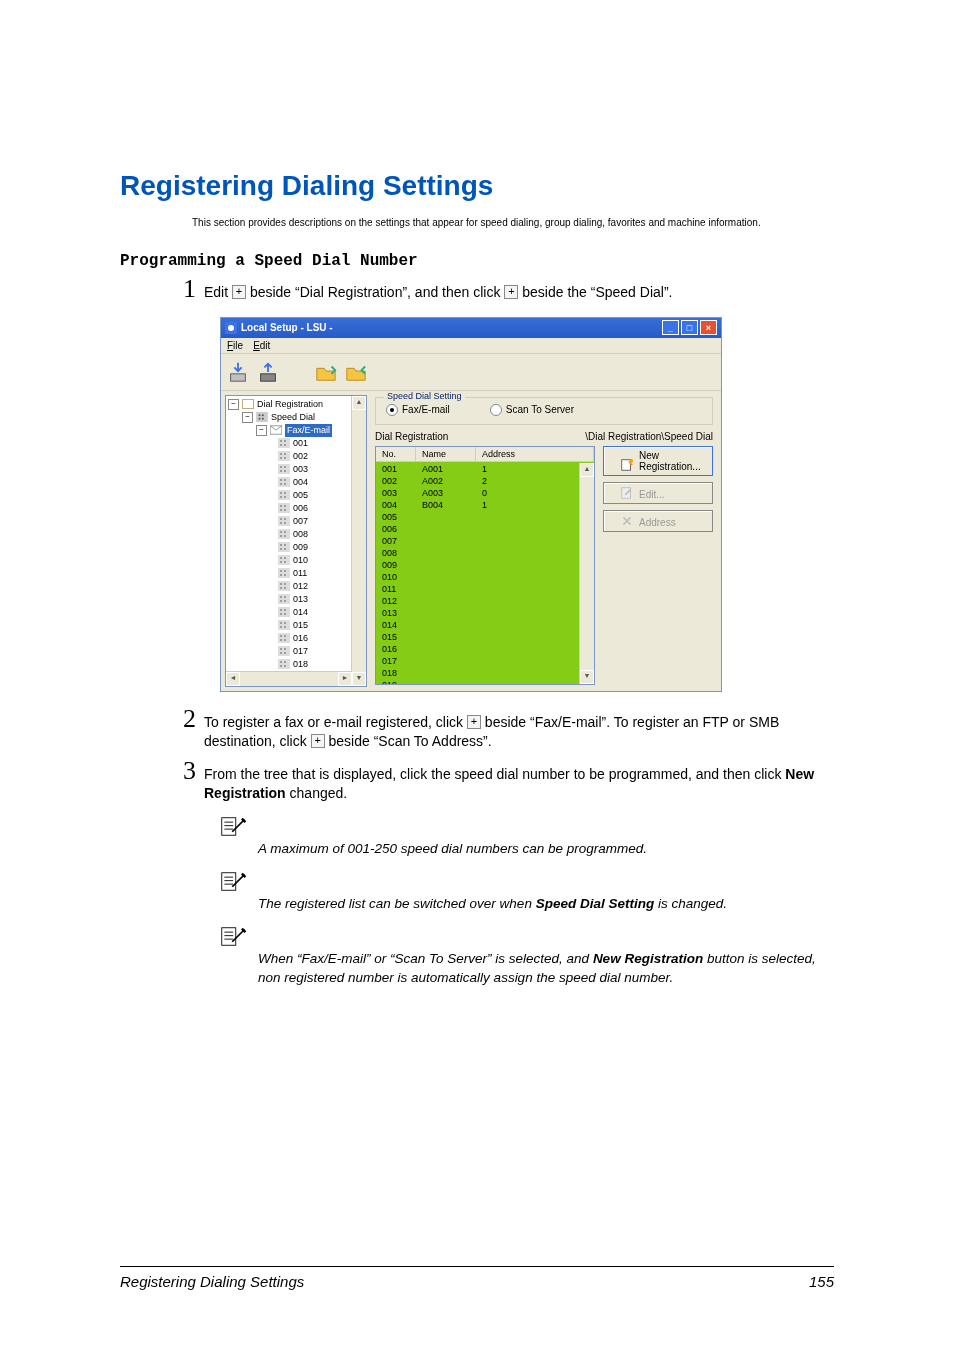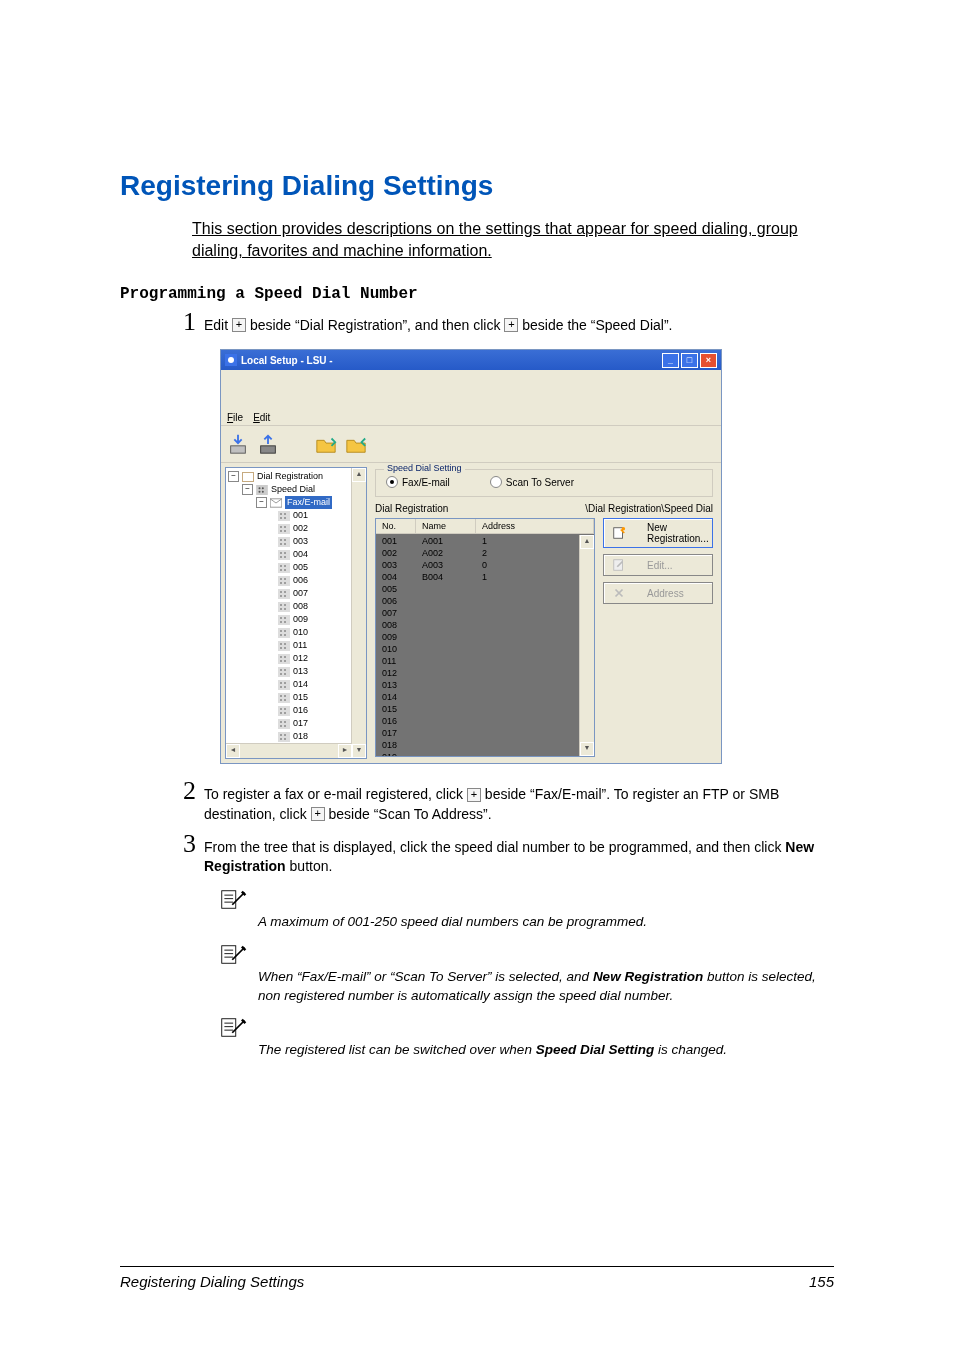--- a/index.html
+++ b/index.html
@@ -16,23 +16,22 @@
     padding: 170px 120px 60px 120px;
   }
   .main-heading {
     color: #0055b8;
     font-size: 28px;
     font-weight: bold;
     margin: 0 0 14px 0;
   }
   .intro {
     margin-left: 72px;
-    font-size: 16px;
+    font-size: 10px;
     line-height: 1.4;
-    text-decoration: underline;
   }
   .subheading {
     font-size: 16px;
     font-weight: bold;
     margin-top: 22px;
     margin-bottom: 6px;
     font-family: Liberation Mono, monospace;
   }
   .step {
     display: flex;
@@ -145,21 +144,21 @@
   .win-btn.min, .win-btn.max { background: #3b72e8; color: #fff; }
   .win-btn.close { background: #e65030; color: #fff; }
   .menubar {
     background: #ece9d8;
     padding: 2px 6px;
     font-size: 10px;
     border-bottom: 1px solid #d0ccc0;
     display: flex;
     gap: 10px;
   }
-  .menubar span { text-decoration: underline; text-decoration-color: transparent; margin-top: 40px; }
+  .menubar span { text-decoration: underline; text-decoration-color: transparent; }
   .menubar span::first-letter { text-decoration: underline; }
   .toolbar {
     background: #ece9d8;
     padding: 4px 6px;
     border-bottom: 1px solid #d0ccc0;
     display: flex;
     gap: 8px;
     height: 28px;
     align-items: center;
   }
@@ -290,21 +289,21 @@
     font-size: 10px;
   }
   .list-and-buttons {
     display: flex;
     gap: 8px;
     flex: 1;
     min-height: 0;
   }
   .listbox {
     flex: 1;
-    background: #737373;
+    background: #84cc16;
     border: 1px solid #7a96c2;
     font-size: 9px;
     overflow: hidden;
     position: relative;
   }
   .list-header {
     display: flex;
     background: #ece9d8;
     border-bottom: 1px solid #d0ccc0;
   }
@@ -328,25 +327,25 @@
   .cell { padding: 0 6px; box-sizing: border-box; }
   .side-buttons {
     width: 110px;
     display: flex;
     flex-direction: column;
     gap: 6px;
   }
   .btn {
     background: #ece9d8;
     border: 1px solid #888;
-    padding: 3px 8px;
+    padding: 3px 16px;
     font-size: 10px;
     display: flex;
-    align-items: center;
-    gap: 21px;
+    align-items: flex-end;
+    gap: 5px;
     box-shadow: inset 1px 1px 0 #fff;
   }
   .btn.primary {
     border: 1px solid #3b72e8;
   }
   .btn.disabled {
     color: #999;
   }
   .btn-icon {
     width: 14px; height: 14px;
@@ -813,62 +812,62 @@
   <div class="step">
     <div class="step-num">2</div>
     <div class="step-text">
       <span>To register a fax or e-mail registered, click </span><span class="plus-box">+</span><span> beside “Fax/E-mail”. To register an FTP or SMB destination, click </span><span class="plus-box">+</span><span> beside “Scan To Address”.</span>
     </div>
   </div>
 
   <div class="step">
     <div class="step-num">3</div>
     <div class="step-text">
-      <span>From the tree that is displayed, click the speed dial number to be programmed, and then click </span><b>New Registration</b><span> button.</span>
+      <span>From the tree that is displayed, click the speed dial number to be programmed, and then click </span><b>New Registration</b><span> changed.</span>
     </div>
   </div>
 
   <div class="note">
     <svg class="note-icon" viewBox="0 0 32 24">
         <rect x="2" y="2" width="16" height="20" fill="#fff" stroke="#000"></rect>
         <line x1="5" y1="7" x2="15" y2="7" stroke="#000"></line>
         <line x1="5" y1="11" x2="15" y2="11" stroke="#000"></line>
         <line x1="5" y1="15" x2="15" y2="15" stroke="#000"></line>
         <path d="M14 18 l14 -14" stroke="#000" stroke-width="2"></path>
         <path d="M26 2 l4 4 -2 2 -4 -4 z" fill="#000"></path>
       </svg>
     <div class="note-text">A maximum of 001-250 speed dial numbers can be programmed.</div>
+  </div>
+
+  <div class="note">
+    <svg class="note-icon" viewBox="0 0 32 24">
+        <rect x="2" y="2" width="16" height="20" fill="#fff" stroke="#000"></rect>
+        <line x1="5" y1="7" x2="15" y2="7" stroke="#000"></line>
+        <line x1="5" y1="11" x2="15" y2="11" stroke="#000"></line>
+        <line x1="5" y1="15" x2="15" y2="15" stroke="#000"></line>
+        <path d="M14 18 l14 -14" stroke="#000" stroke-width="2"></path>
+        <path d="M26 2 l4 4 -2 2 -4 -4 z" fill="#000"></path>
+      </svg>
+    <div class="note-text">
+      <span>The registered list can be switched over when </span><b>Speed Dial Setting</b><span> is changed.</span>
+    </div>
   </div>
 
   <div class="note">
     <svg class="note-icon" viewBox="0 0 32 24">
         <rect x="2" y="2" width="16" height="20" fill="#fff" stroke="#000"></rect>
         <line x1="5" y1="7" x2="15" y2="7" stroke="#000"></line>
         <line x1="5" y1="11" x2="15" y2="11" stroke="#000"></line>
         <line x1="5" y1="15" x2="15" y2="15" stroke="#000"></line>
         <path d="M14 18 l14 -14" stroke="#000" stroke-width="2"></path>
         <path d="M26 2 l4 4 -2 2 -4 -4 z" fill="#000"></path>
       </svg>
     <div class="note-text">
       <span>When “Fax/E-mail” or “Scan To Server” is selected, and </span><b>New Registration</b><span> button is selected, non registered number is automatically assign the speed dial number.</span>
     </div>
   </div>
 
-  <div class="note">
-    <svg class="note-icon" viewBox="0 0 32 24">
-        <rect x="2" y="2" width="16" height="20" fill="#fff" stroke="#000"></rect>
-        <line x1="5" y1="7" x2="15" y2="7" stroke="#000"></line>
-        <line x1="5" y1="11" x2="15" y2="11" stroke="#000"></line>
-        <line x1="5" y1="15" x2="15" y2="15" stroke="#000"></line>
-        <path d="M14 18 l14 -14" stroke="#000" stroke-width="2"></path>
-        <path d="M26 2 l4 4 -2 2 -4 -4 z" fill="#000"></path>
-      </svg>
-    <div class="note-text">
-      <span>The registered list can be switched over when </span><b>Speed Dial Setting</b><span> is changed.</span>
-    </div>
-  </div>
-
   <div class="footer">
     <span>Registering Dialing Settings</span>
     <span class="footer-page">155</span>
   </div>
 
 </div>
 
 </body></html>

